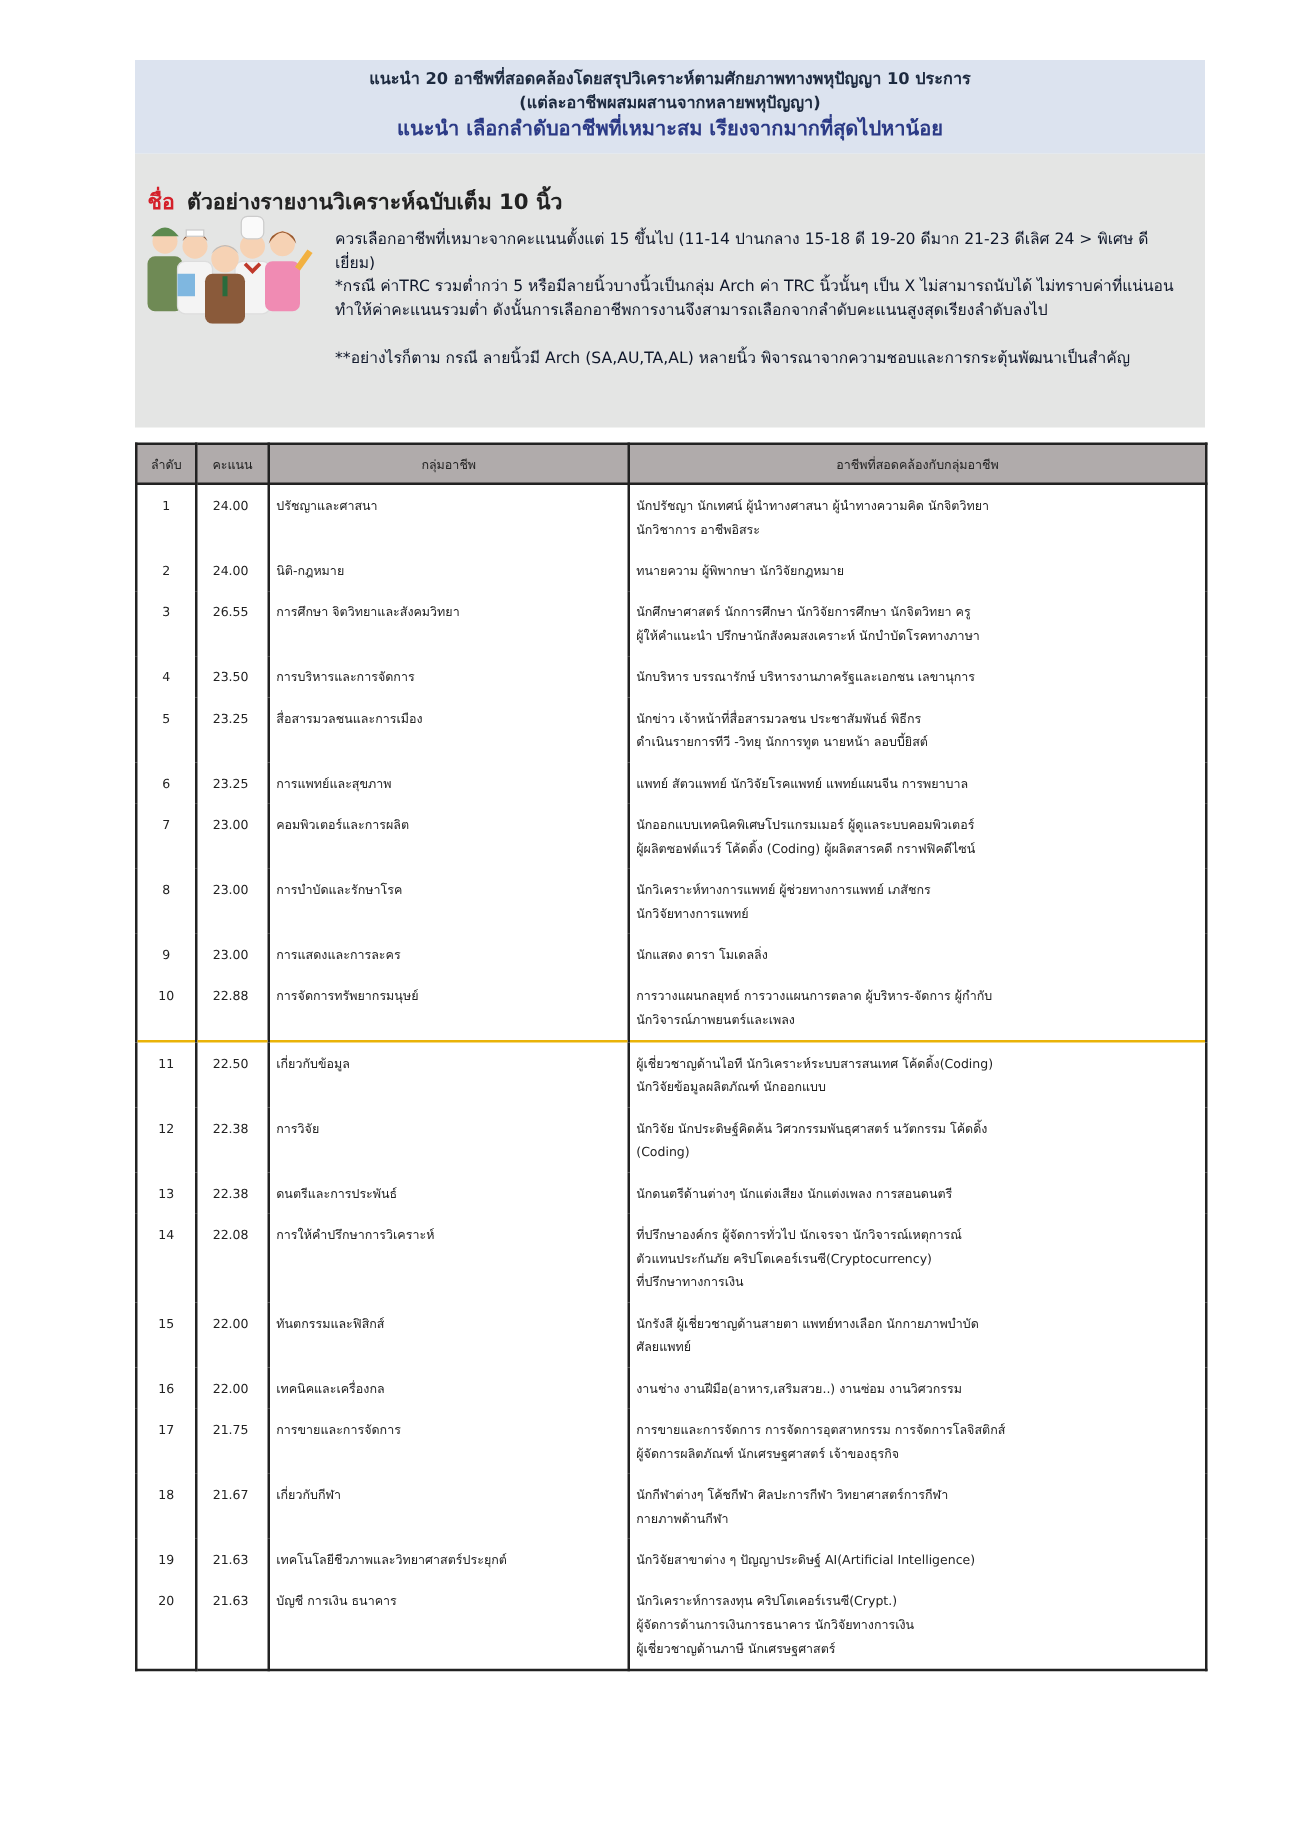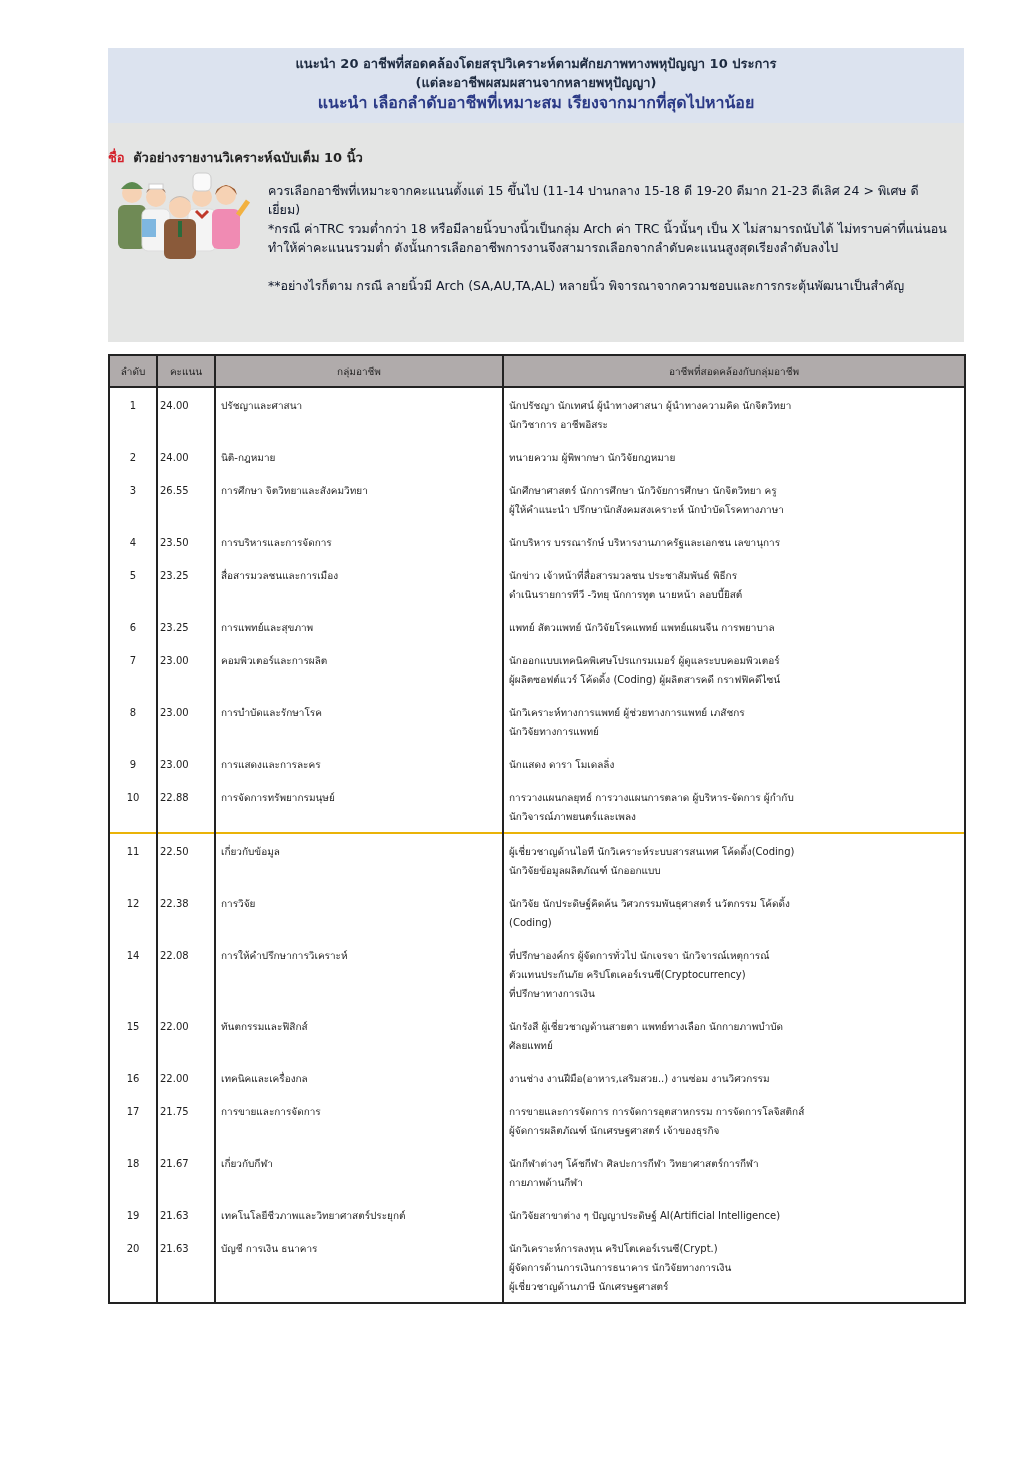--- a/index.html
+++ b/index.html
@@ -3,31 +3,31 @@
 <meta charset="utf-8">
 <style>
   html, body { margin: 0; padding: 0; background: #ffffff; }
   body { width: 1033px; height: 1462px; position: relative; font-family: "DejaVu Sans", sans-serif; color: #222; }
   .page { position: absolute; left: 108px; top: 48px; width: 856px; }
   .title-band { background: #dce3ef; padding: 6px 0 6px 0; text-align: center; height: 63px; }
   .title-line1 { font-size: 13px; font-weight: bold; color: #1d2a3f; line-height: 20px; }
   .title-line2 { font-size: 13px; font-weight: bold; color: #1d2a3f; line-height: 18px; }
   .title-line3 { font-size: 16px; font-weight: bold; color: #2b3a86; line-height: 22px; }
   .info { background: #e4e5e4; height: 219px; position: relative; }
-  .name-row { position: absolute; left: 0; top: 24px; font-size: 13px; font-weight: bold; }
+  .name-row { position: absolute; left: 10px; top: 24px; font-size: 17px; font-weight: bold; }
   .name-label { color: #d4202a; margin-right: 4px; }
   .illus { position: absolute; left: 4px; top: 36px; width: 140px; height: 100px; }
   .notes { position: absolute; left: 160px; top: 58px; width: 680px; font-size: 12.5px; line-height: 19px; color: #0f172a; }
   .notes p { margin: 0; }
   .notes .gap { height: 19px; }
   table { border-collapse: collapse; width: 856px; table-layout: fixed; font-size: 10px; margin-top: 12px; }
   th { background: #b0abab; font-weight: normal; height: 28px; border: 2px solid #222; color: #222; }
   td { vertical-align: top; padding: 8px 4px 6px 5px; line-height: 19px; border-left: 2px solid #222; border-right: 2px solid #222; }
   td.c-rank, td.c-score { text-align: center; padding-left: 2px; padding-right: 2px; }
-  td.c-score { text-align: left; padding-right: 5px; }
+  td.c-score { text-align: center; padding-right: 5px; }
   tr.group-break td { border-top: 2px solid #eab308; }
   tr.last td { border-bottom: 2px solid #222; }
   col.w1 { width: 48px; } col.w2 { width: 58px; } col.w3 { width: 288px; } col.w4 { width: 462px; }
 </style>
 </head>
 <body>
 
 <div class="page">
   <div class="title-band">
     <div class="title-line1">แนะนำ 20 อาชีพที่สอดคล้องโดยสรุปวิเคราะห์ตามศักยภาพทางพหุปัญญา 10 ประการ</div>
@@ -74,21 +74,21 @@
       <g>
         <rect x="52" y="60" width="32" height="40" rx="6" fill="#8a5a3a"></rect>
         <circle cx="68" cy="48" r="11" fill="#f6d2b4"></circle>
         <path d="M57 44 Q68 32 79 44 Q76 38 68 37 Q60 38 57 44Z" fill="#bbb"></path>
         <rect x="66" y="62" width="4" height="16" fill="#2a6b3c"></rect>
       </g>
     </svg>
 
     <div class="notes">
       <p>ควรเลือกอาชีพที่เหมาะจากคะแนนตั้งแต่ 15 ขึ้นไป (11-14 ปานกลาง 15-18 ดี 19-20 ดีมาก 21-23 ดีเลิศ 24 &gt; พิเศษ ดีเยี่ยม)</p>
-      <p>*กรณี ค่าTRC รวมต่ำกว่า 18 หรือมีลายนิ้วบางนิ้วเป็นกลุ่ม Arch ค่า TRC นิ้วนั้นๆ เป็น X ไม่สามารถนับได้ ไม่ทราบค่าที่แน่นอน ทำให้ค่าคะแนนรวมต่ำ ดังนั้นการเลือกอาชีพการงานจึงสามารถเลือกจากลำดับคะแนนสูงสุดเรียงลำดับลงไป</p>
+      <p>*กรณี ค่าTRC รวมต่ำกว่า 5 หรือมีลายนิ้วบางนิ้วเป็นกลุ่ม Arch ค่า TRC นิ้วนั้นๆ เป็น X ไม่สามารถนับได้ ไม่ทราบค่าที่แน่นอน ทำให้ค่าคะแนนรวมต่ำ ดังนั้นการเลือกอาชีพการงานจึงสามารถเลือกจากลำดับคะแนนสูงสุดเรียงลำดับลงไป</p>
       <div class="gap"></div>
       <p>**อย่างไรก็ตาม กรณี ลายนิ้วมี Arch (SA,AU,TA,AL) หลายนิ้ว พิจารณาจากความชอบและการกระตุ้นพัฒนาเป็นสำคัญ</p>
     </div>
   </div>
 
   <table>
     <colgroup>
         <col class="w1">
         <col class="w2">
         <col class="w3">
@@ -201,20 +201,28 @@
         <tr>
           <td class="c-rank">12</td>
           <td class="c-score">22.38</td>
           <td class="c-group">การวิจัย</td>
           <td class="c-careers">
             <div>นักวิจัย นักประดิษฐ์คิดค้น วิศวกรรมพันธุศาสตร์ นวัตกรรม โค้ดดิ้ง</div>
             <div>(Coding)</div>
           </td>
         </tr>
         <tr>
+          <td class="c-rank">13</td>
+          <td class="c-score">22.38</td>
+          <td class="c-group">ดนตรีและการประพันธ์</td>
+          <td class="c-careers">
+            <div>นักดนตรีด้านต่างๆ นักแต่งเสียง นักแต่งเพลง การสอนดนตรี</div>
+          </td>
+        </tr>
+        <tr>
           <td class="c-rank">14</td>
           <td class="c-score">22.08</td>
           <td class="c-group">การให้คำปรึกษาการวิเคราะห์</td>
           <td class="c-careers">
             <div>ที่ปรึกษาองค์กร ผู้จัดการทั่วไป นักเจรจา นักวิจารณ์เหตุการณ์</div>
             <div>ตัวแทนประกันภัย คริปโตเคอร์เรนซี(Cryptocurrency)</div>
             <div>ที่ปรึกษาทางการเงิน</div>
           </td>
         </tr>
         <tr>

